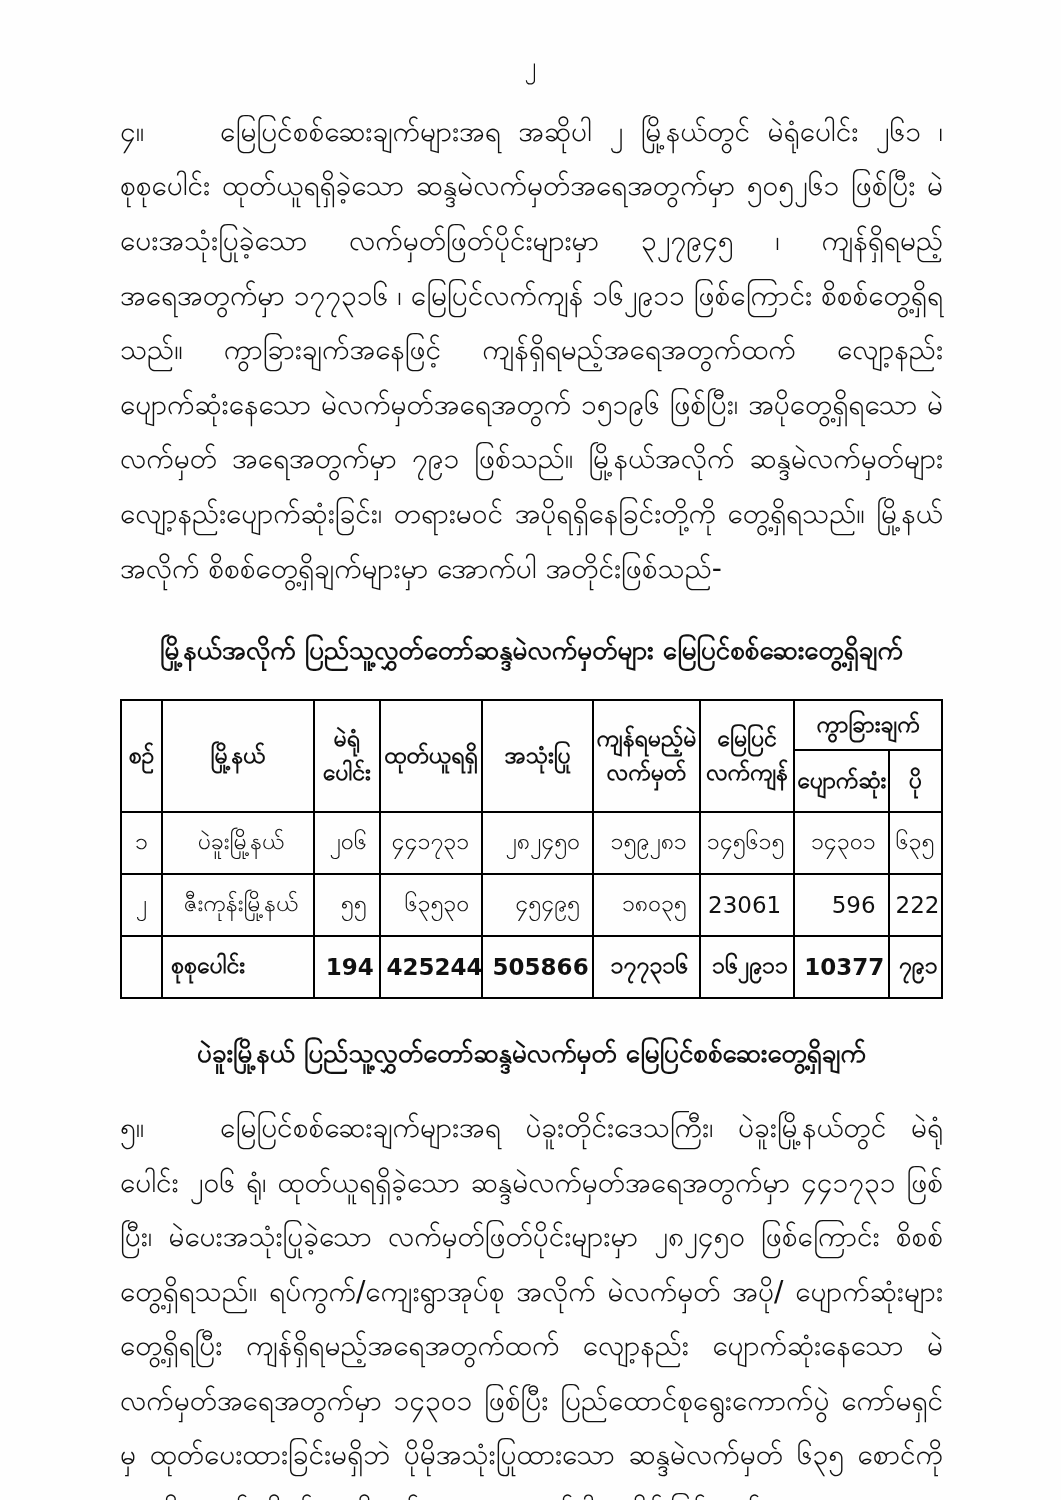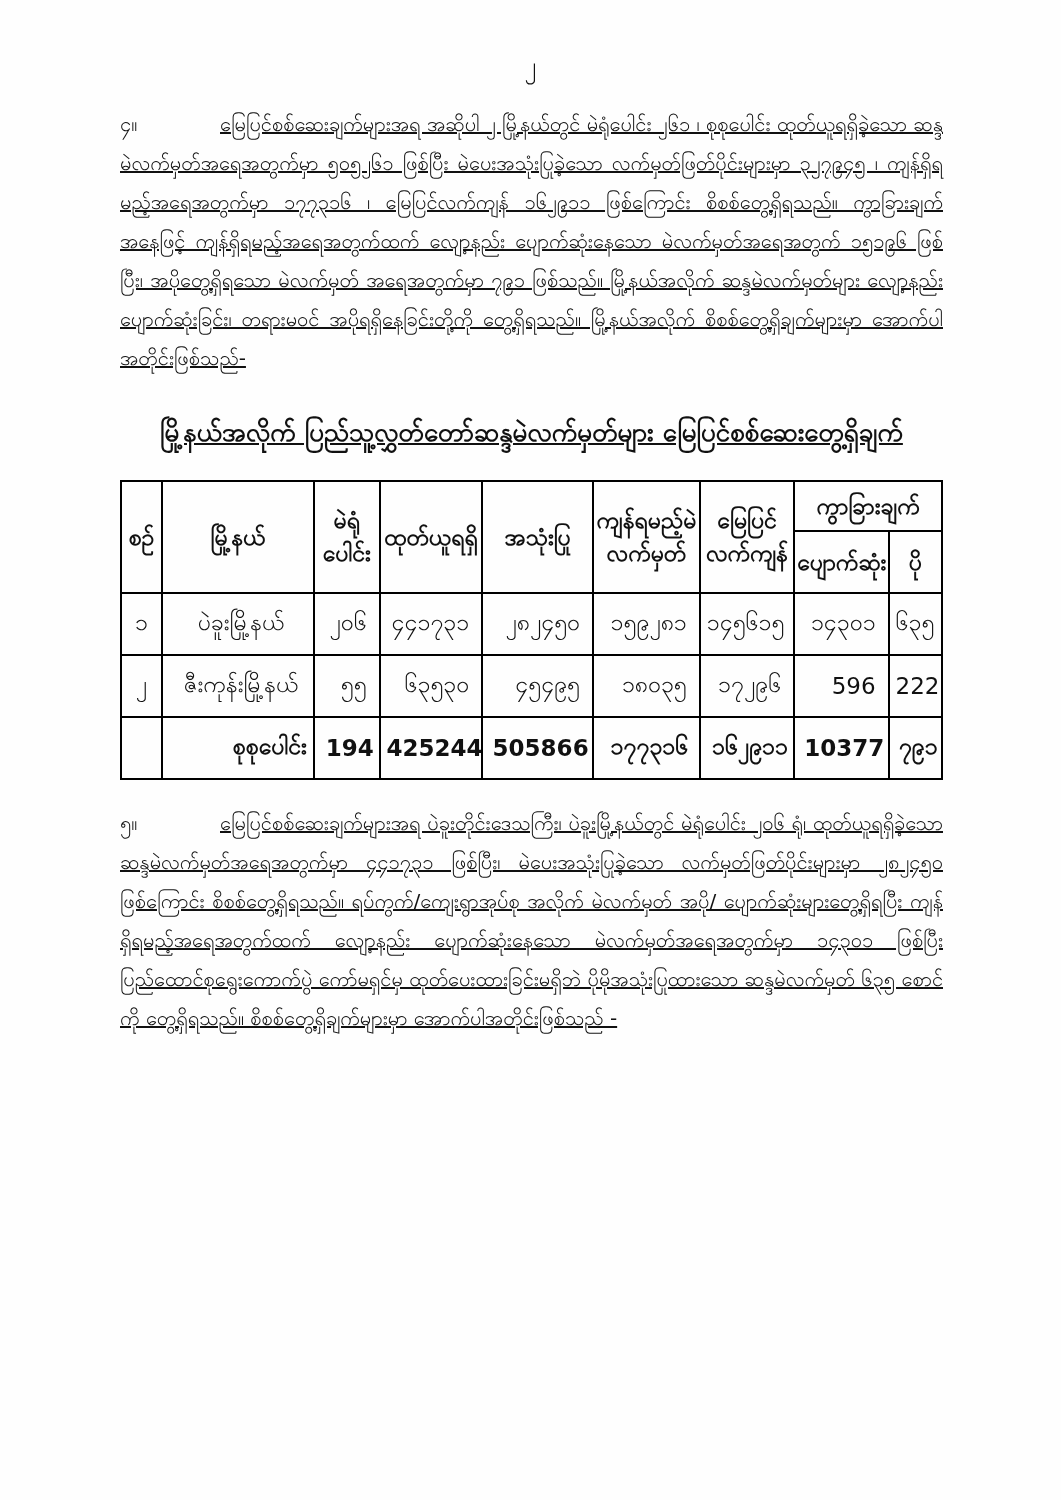--- a/index.html
+++ b/index.html
@@ -17,38 +17,36 @@
     text-align:center;
     padding-top:52px;
     font-size:24px;
     line-height:1.2;
   }
   .content{
     margin-left:120px;
     margin-right:118px;
   }
   .para{
-    font-size:20px;
+    font-size:28px;
     line-height:1.95;
     text-align:justify;
     margin-top:24px;
-    text-decoration:underline;
   }
   .para-num{
     display:inline-block;
     min-width:100px;
   }
   .doc-heading{
     text-align:center;
     font-weight:bold;
     font-size:26px;
     margin-top:36px;
     margin-bottom:30px;
     line-height:1.4;
-    text-decoration:underline;
   }
   table.findings{
     border-collapse:collapse;
     width:100%;
     table-layout:fixed;
     font-size:23px;
   }
   table.findings th,
   table.findings td{
     border:2.5px solid #000;
@@ -63,21 +61,21 @@
   }
   table.findings thead tr.hdr-top th{height:40px;}
   table.findings thead tr.hdr-sub th{height:52px;}
   table.findings td{height:56px;vertical-align:middle;}
   table.findings td.c0{text-align:center;}
   table.findings td.c1{text-align:center;padding-left:12px;}
   table.findings td.c2,table.findings td.c3,table.findings td.c4,
   table.findings td.c5,table.findings td.c6,table.findings td.c7,
   table.findings td.c8{text-align:right;padding-right:12px;}
   table.findings tr.total-row td{font-weight:bold;}
-  table.findings tr.total-row td.c1{text-align:right;padding-left:15px;}
+  table.findings tr.total-row td.c1{text-align:left;padding-left:8px;}
   table.findings tr.total-row td.c2,table.findings tr.total-row td.c3,
   table.findings tr.total-row td.c4,table.findings tr.total-row td.c5,
   table.findings tr.total-row td.c6,table.findings tr.total-row td.c7,
   table.findings tr.total-row td.c8{text-align:center;padding-right:0;}
 </style>
 </head>
 <body>
 
 <div class="page">
 
@@ -131,37 +129,38 @@
             <td class="c7">၁၄၃၀၁</td>
             <td class="c8">၆၃၅</td>
           </tr>
           <tr>
             <td class="c0">၂</td>
             <td class="c1">ဇီးကုန်းမြို့နယ်</td>
             <td class="c2">၅၅</td>
             <td class="c3">၆၃၅၃၀</td>
             <td class="c4">၄၅၄၉၅</td>
             <td class="c5">၁၈၀၃၅</td>
-            <td class="c6">၁၇၂၉၆</td>
+            <td class="c6">23061</td>
             <td class="c7">596</td>
             <td class="c8">222</td>
           </tr>
           <tr class="total-row">
             <td class="c0"></td>
             <td class="c1">စုစုပေါင်း</td>
             <td class="c2">194</td>
             <td class="c3">425244</td>
             <td class="c4">505866</td>
             <td class="c5">၁၇၇၃၁၆</td>
             <td class="c6">၁၆၂၉၁၁</td>
             <td class="c7">10377</td>
             <td class="c8">၇၉၁</td>
           </tr>
         </tbody>
     </table>
 
+    <div class="doc-heading">ပဲခူးမြို့နယ် ပြည်သူ့လွှတ်တော်ဆန္ဒမဲလက်မှတ် မြေပြင်စစ်ဆေးတွေ့ရှိချက်</div>
 
     <div class="para">
       <span class="para-num">၅။</span><span>မြေပြင်စစ်ဆေးချက်များအရ ပဲခူးတိုင်းဒေသကြီး၊ ပဲခူးမြို့နယ်တွင် မဲရုံပေါင်း ၂၀၆ ရုံ၊ ထုတ်ယူရရှိခဲ့သော ဆန္ဒမဲလက်မှတ်အရေအတွက်မှာ ၄၄၁၇၃၁ ဖြစ်ပြီး၊ မဲပေးအသုံးပြုခဲ့သော လက်မှတ်ဖြတ်ပိုင်းများမှာ ၂၈၂၄၅၀ ဖြစ်ကြောင်း စိစစ်တွေ့ရှိရသည်။ ရပ်ကွက်/ကျေးရွာအုပ်စု အလိုက် မဲလက်မှတ် အပို/ ပျောက်ဆုံးများတွေ့ရှိရပြီး ကျန်ရှိရမည့်အရေအတွက်ထက် လျော့နည်း ပျောက်ဆုံးနေသော မဲလက်မှတ်အရေအတွက်မှာ ၁၄၃၀၁ ဖြစ်ပြီး ပြည်ထောင်စုရွေးကောက်ပွဲ ကော်မရှင်မှ ထုတ်ပေးထားခြင်းမရှိဘဲ ပိုမိုအသုံးပြုထားသော ဆန္ဒမဲလက်မှတ် ၆၃၅ စောင်ကို တွေ့ရှိရသည်။ စိစစ်တွေ့ရှိချက်များမှာ အောက်ပါအတိုင်းဖြစ်သည် -</span>
     </div>
 
   </div>
 </div>
 
 </body></html>

